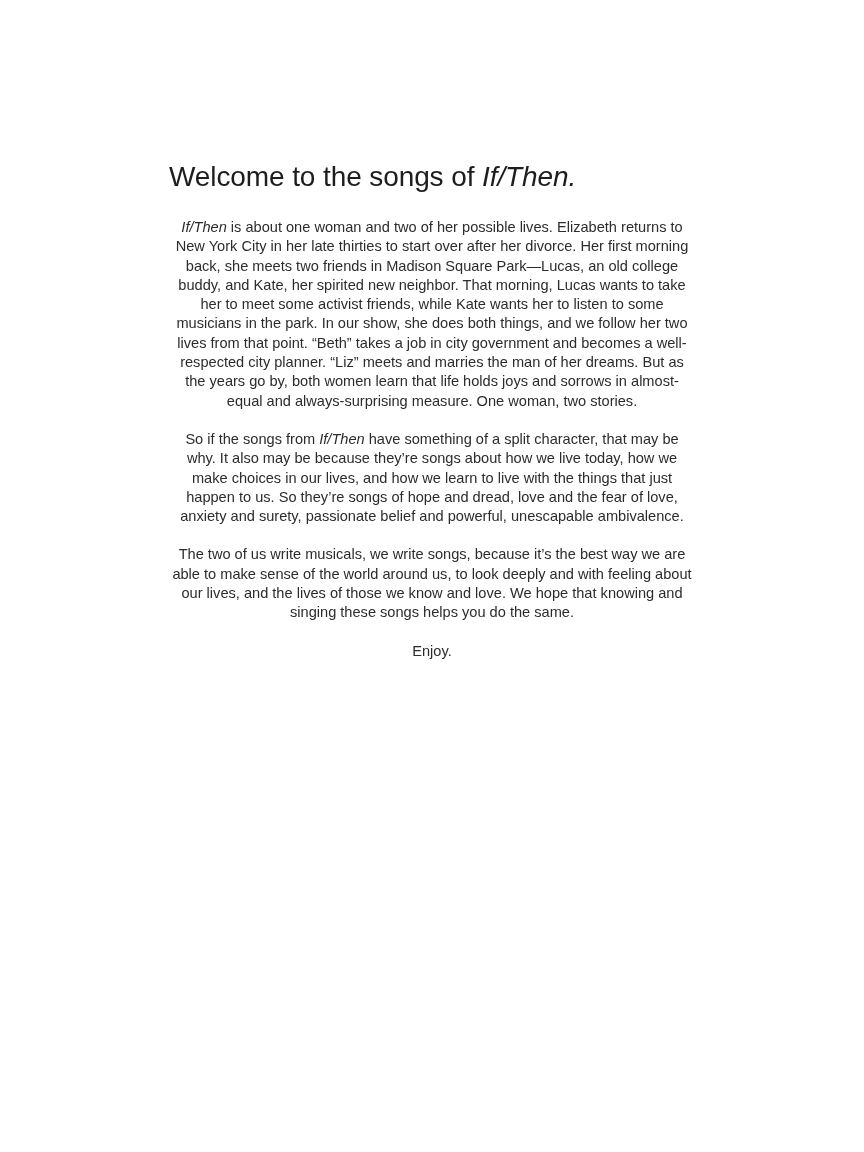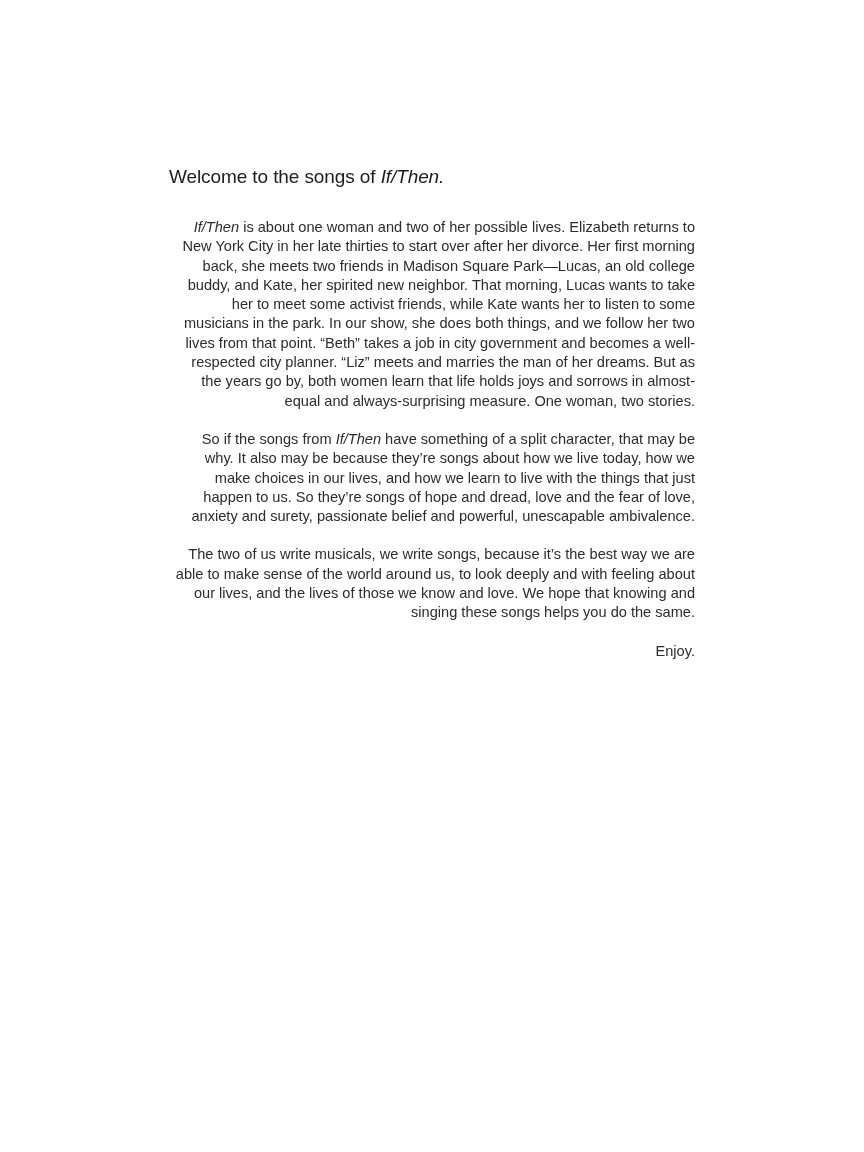--- a/index.html
+++ b/index.html
@@ -23,38 +23,38 @@
   }
 
   .content {
     position: absolute;
     left: 169px;
     top: 160px;
     width: 526px;
   }
 
   .doc-title {
-    font-size: 19px;
+    font-size: 28px;
     font-weight: 400;
     color: #1d1d1d;
     line-height: 34px;
     margin: 0 0 24px 0;
     letter-spacing: -0.1px;
     white-space: pre-wrap;
   }
   .doc-title .ital {
     font-style: italic;
   }
 
   .para {
     font-size: 14.6px;
     line-height: 19.3px;
     color: #2c2c2c;
     margin: 0 0 19px 0;
-    text-align: right;
+    text-align: center;
     white-space: pre-wrap;
     letter-spacing: 0.0px;
   }
   .para:last-child {
     margin-bottom: 0;
   }
   .para .ital {
     font-style: italic;
   }
 

